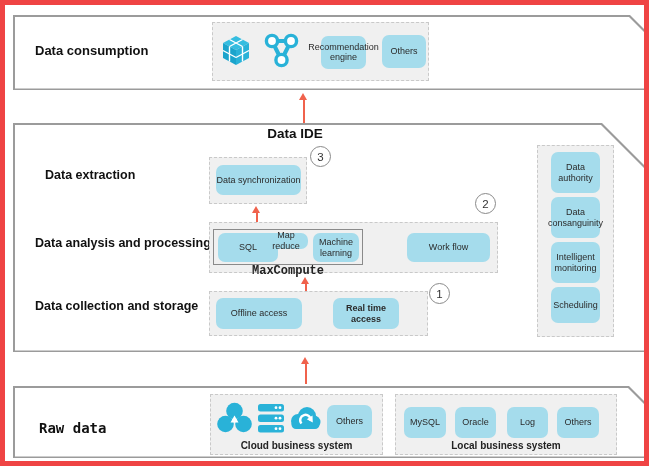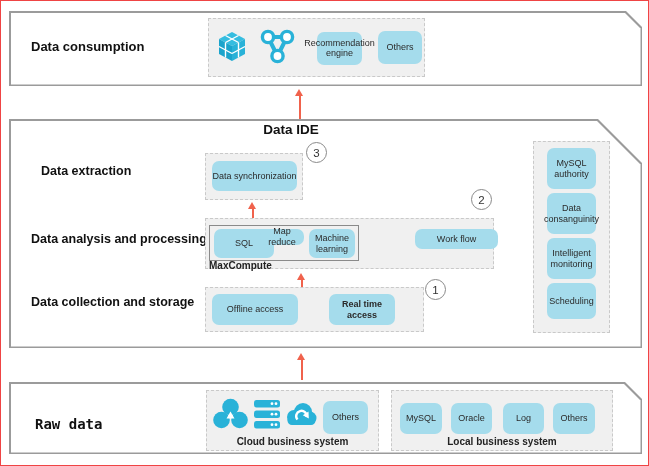--- a/index.html
+++ b/index.html
@@ -1,18 +1,18 @@
 <!DOCTYPE html>
 <html><head>
 <meta charset="utf-8">
 <style>
   html,body{margin:0;padding:0;background:#fff;}
   .canvas{
     position:relative;width:649px;height:466px;background:#ffffff;
-    border:1px solid #ef4444;box-sizing:border-box;
+    border:5px solid #ef4444;box-sizing:border-box;
     font-family:"Liberation Sans",sans-serif;color:#1c1c1c;overflow:hidden;padding-left:16px;
   }
   
   .notchbox{position:absolute;}
   .notchbox .nb-border{position:absolute;inset:0;background:#9b9b9b;
     clip-path:polygon(0 0,calc(100% - var(--n)) 0,100% var(--n),100% 100%,0 100%);}
   .notchbox .nb-fill{position:absolute;inset:1.5px;background:#ffffff;
     clip-path:polygon(0 0,calc(100% - var(--n)) 0,100% var(--n),100% 100%,0 100%);}
   .dashed{position:absolute;background:#f0f0f0;border:1px dashed #c9c9c9;box-sizing:border-box;}
   .btn{position:absolute;background:#a5dcec;border-radius:7px;
@@ -23,21 +23,21 @@
   .badge{position:absolute;width:21px;height:21px;border-radius:50%;
     border:1px solid #8a8a8a;background:#fff;display:flex;align-items:center;
     justify-content:center;font-size:11.5px;color:#333;box-sizing:border-box;}
   .arrow{position:absolute;width:9px;}
   .arrow::before{content:"";position:absolute;top:0;left:0;width:0;height:0;
     border-left:4.5px solid transparent;border-right:4.5px solid transparent;
     border-bottom:7px solid #f0624c;}
   .arrow::after{content:"";position:absolute;top:6px;bottom:0;left:3.5px;width:2px;background:#f0624c;}
   .grouplbl{position:absolute;font-weight:bold;font-size:10px;color:#222;text-align:center;}
   .mcbox{position:absolute;border:1px solid #8a8a8a;box-sizing:border-box;background:transparent;}
-  .mclbl{position:absolute;font-weight:bold;font-size:10px;color:#222;}
+  .mclbl{position:absolute;font-weight:bold;font-size:12px;color:#222;text-align:center;font-family:Liberation Mono, monospace;}
   .ricon{position:absolute;}
   .raw-lbl{position:absolute;font-family:"DejaVu Sans Mono",monospace;font-weight:bold;
     font-size:14px;color:#111;white-space:nowrap;}
   .ovf{position:absolute;width:80px;left:50%;top:50%;transform:translate(-50%,-50%);}
 </style>
 </head>
 <body>
 
 <div class="canvas">
 
@@ -95,31 +95,31 @@
   <div class="btn" style="left:211px;top:160px;width:85px;height:30px;">Data synchronization</div>
   <div class="badge" style="left:305px;top:141px;">3</div>
   <div class="arrow" style="left:247px;top:201px;height:19px;"></div>
 
   <div class="dashed" style="left:204px;top:217px;width:289px;height:51px;"></div>
   <div class="mcbox" style="left:208px;top:224px;width:150px;height:36px;"></div>
   <div class="btn" style="left:213px;top:228px;width:60px;height:29px;">SQL</div>
   <div class="btn" style="left:259px;top:228px;width:44px;height:16px;">Map reduce</div>
   <div class="btn" style="left:308px;top:228px;width:46px;height:29px;">Machine learning</div>
   <div class="mclbl" style="left:208px;top:259px;width:150px;">MaxCompute</div>
-  <div class="btn" style="left:414px;top:228px;width:83px;height:20px;">Work flow</div>
+  <div class="btn" style="left:402px;top:228px;width:83px;height:29px;">Work flow</div>
   <div class="badge" style="left:470px;top:188px;">2</div>
   <div class="arrow" style="left:296px;top:272px;height:14px;"></div>
 
   <div class="dashed" style="left:204px;top:286px;width:219px;height:45px;"></div>
   <div class="btn" style="left:211px;top:293px;width:86px;height:31px;">Offline access</div>
   <div class="btn" style="left:328px;top:293px;width:66px;height:31px;font-weight:bold;">Real time access</div>
   <div class="badge" style="left:424px;top:278px;">1</div>
 
   <div class="dashed" style="left:532px;top:140px;width:77px;height:192px;"></div>
-  <div class="btn" style="left:546px;top:147px;width:49px;height:41px;">MySQL authority</div>
+  <div class="btn" style="left:546px;top:147px;width:49px;height:41px;">Data authority</div>
   <div class="btn" style="left:546px;top:192px;width:49px;height:41px;">Data consanguinity</div>
   <div class="btn" style="left:546px;top:237px;width:49px;height:41px;">Intelligent monitoring</div>
   <div class="btn" style="left:546px;top:282px;width:49px;height:36px;">Scheduling</div>
 
   <div class="arrow" style="left:296px;top:352px;height:27px;"></div>
 
   <div class="notchbox" style="left:8px;top:381px;width:633px;height:72px;--n:17px;">
     <div class="nb-border"></div>
     <div class="nb-fill"></div>
   </div>

